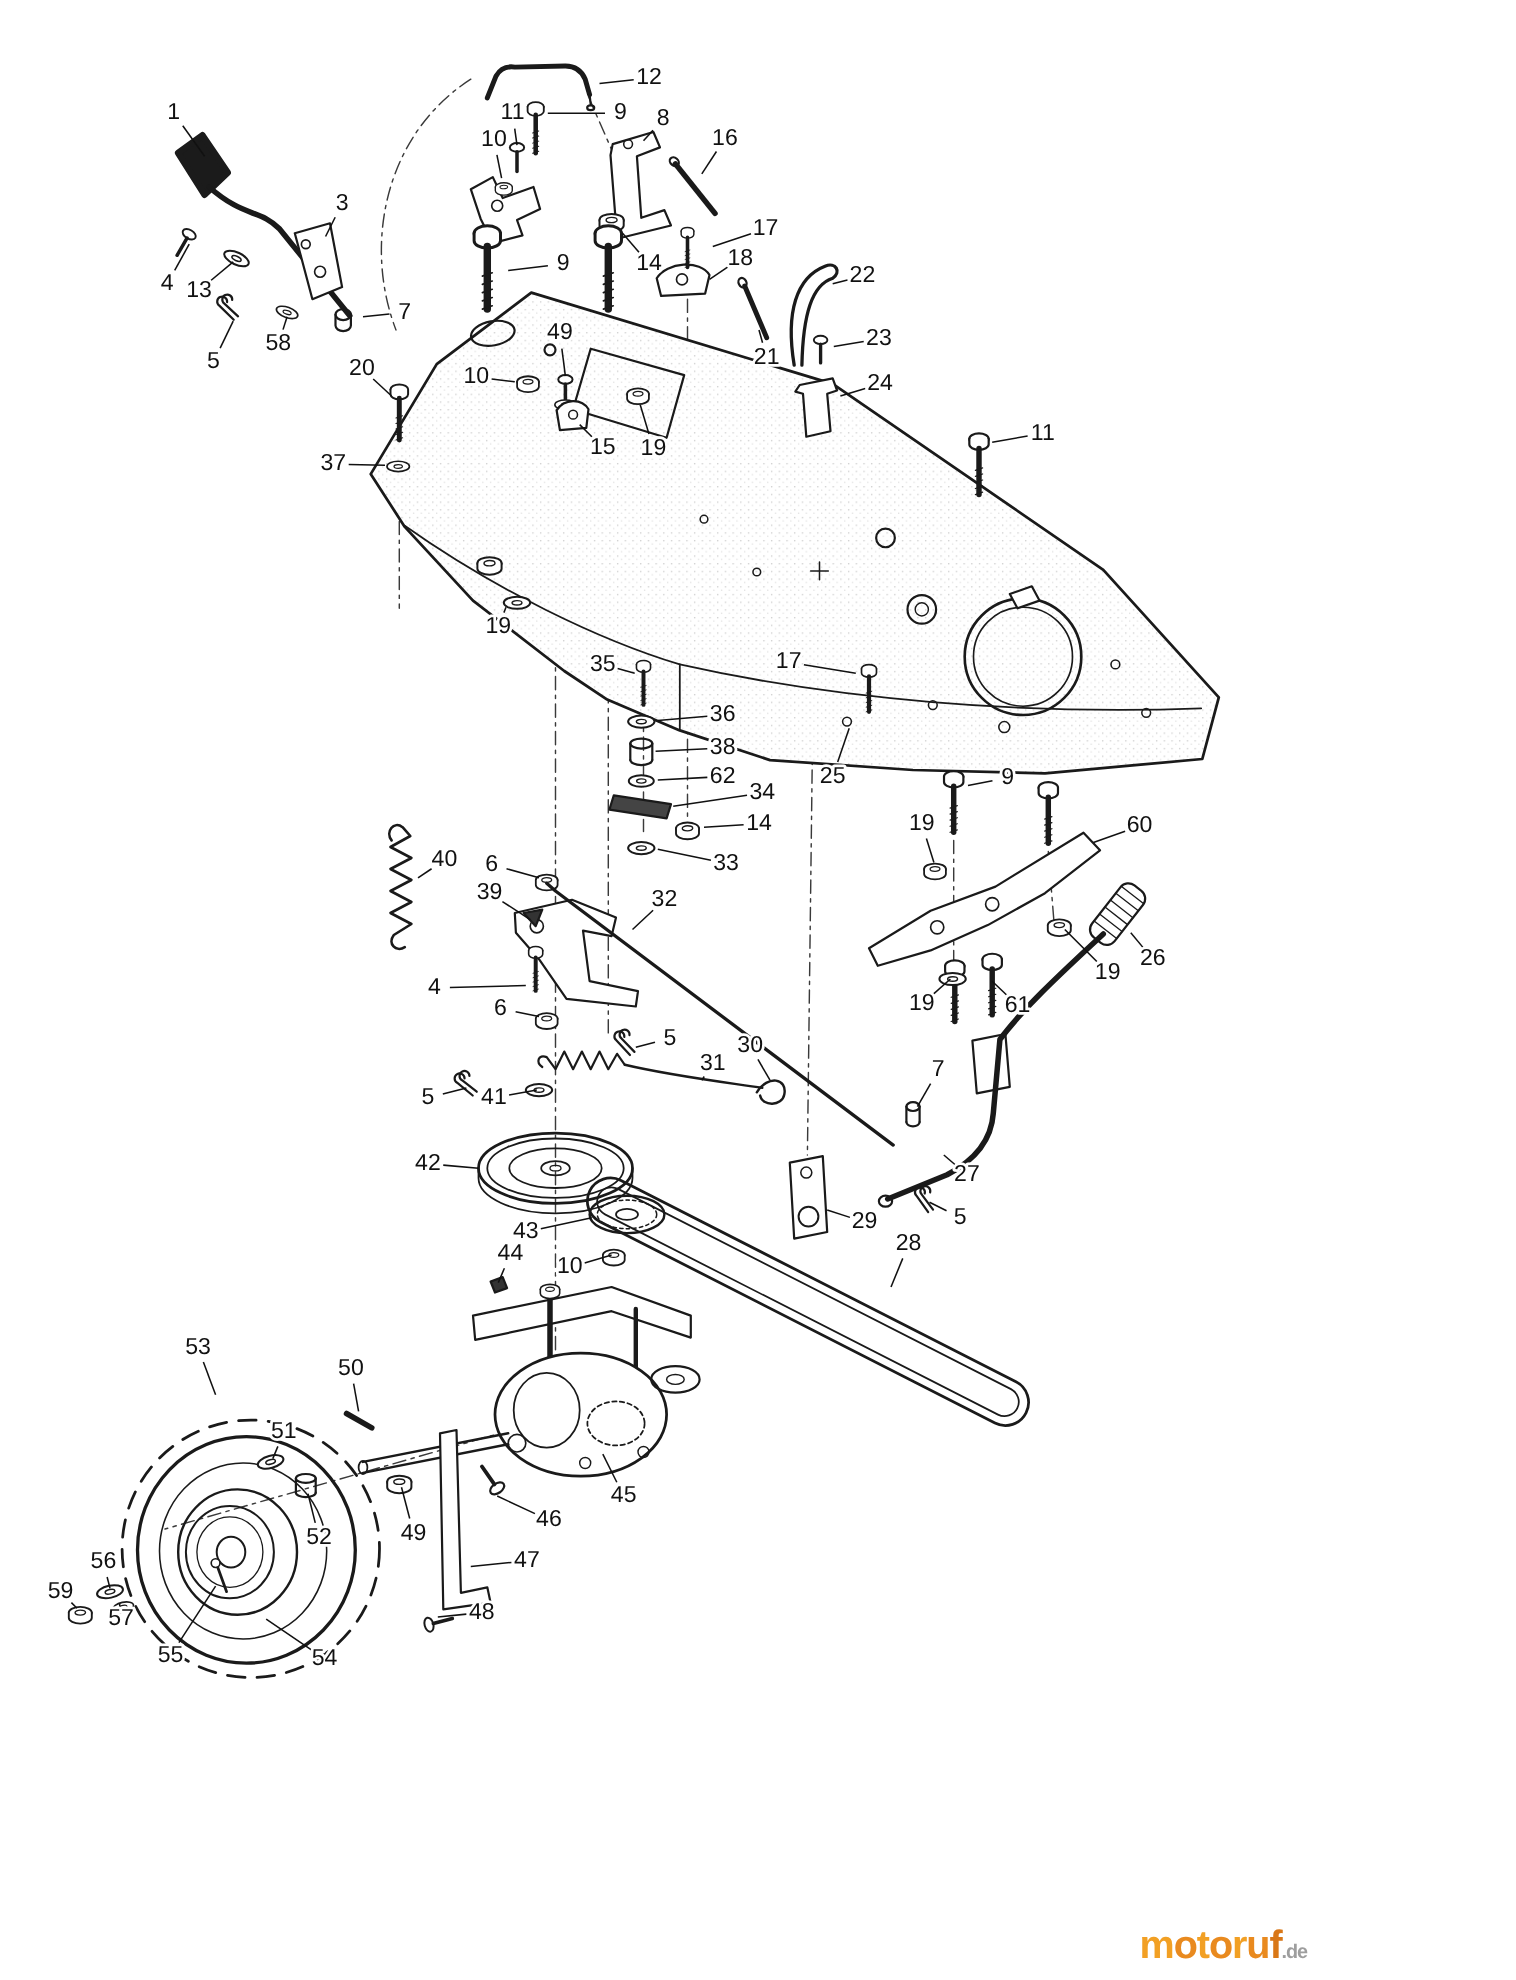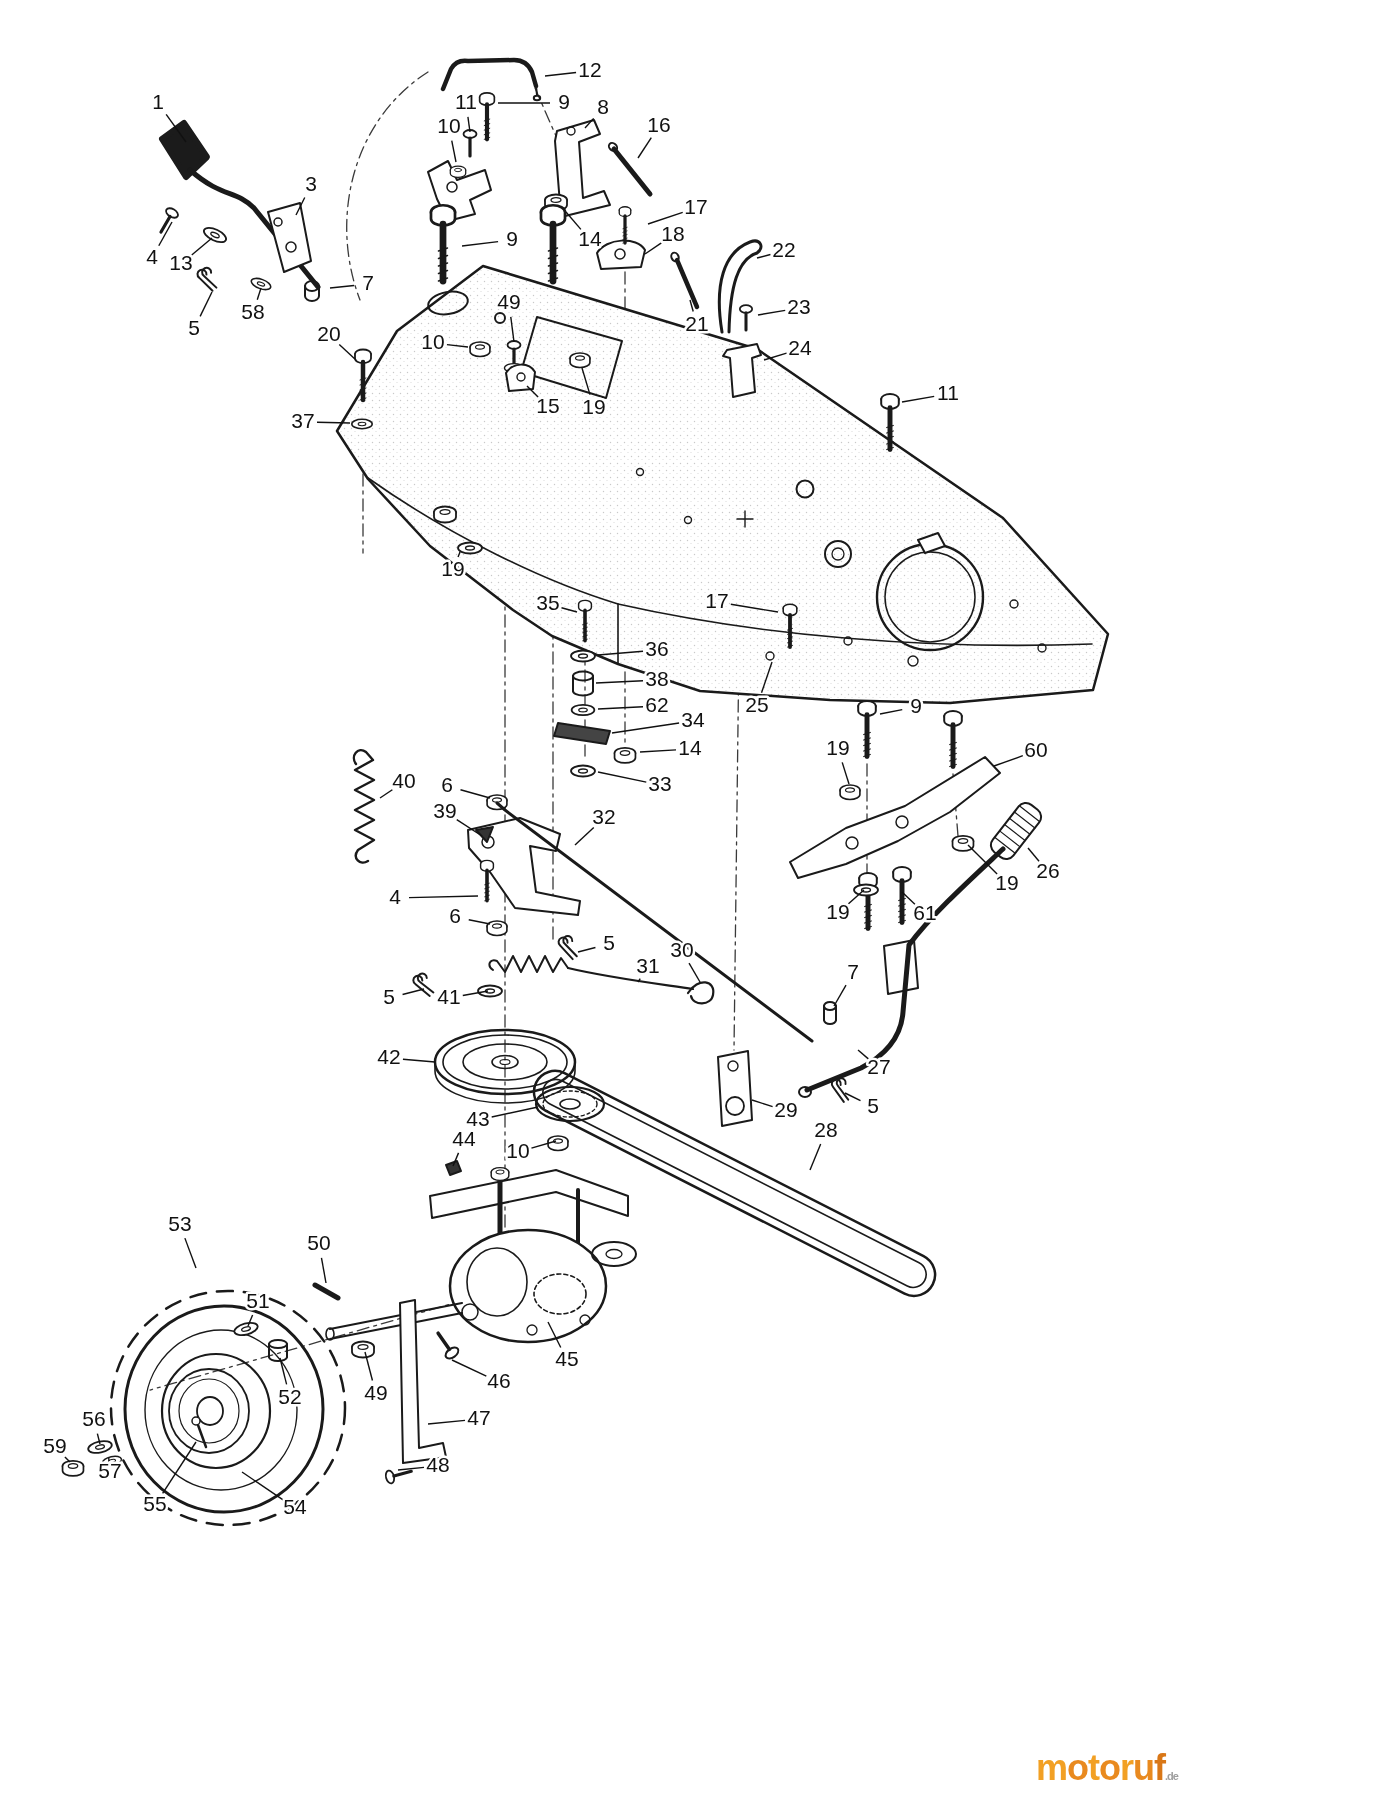--- a/index.html
+++ b/index.html
@@ -27,21 +27,21 @@
   .logo{
     position:absolute;left:1036px;top:1748px;
     white-space:nowrap;
     font-weight:bold;
     font-size:36px;
     line-height:40px;
     letter-spacing:-1px;
     user-select:none;
   }
   .logo-word span{display:inline-block;}
-  .logo-suffix{font-size:11px;font-weight:bold;vertical-align:baseline;text-align:center;}
+  .logo-suffix{font-size:18px;font-weight:bold;vertical-align:baseline;text-align:center;}
 </style>
 </head>
 <body>
 
 <div class="stage">
 
 <svg id="diagram" viewBox="0 0 1378 1800">
   <defs>
     <pattern id="stipple" width="7" height="7" patternUnits="userSpaceOnUse">
       <rect width="7" height="7" fill="#ffffff"></rect>

